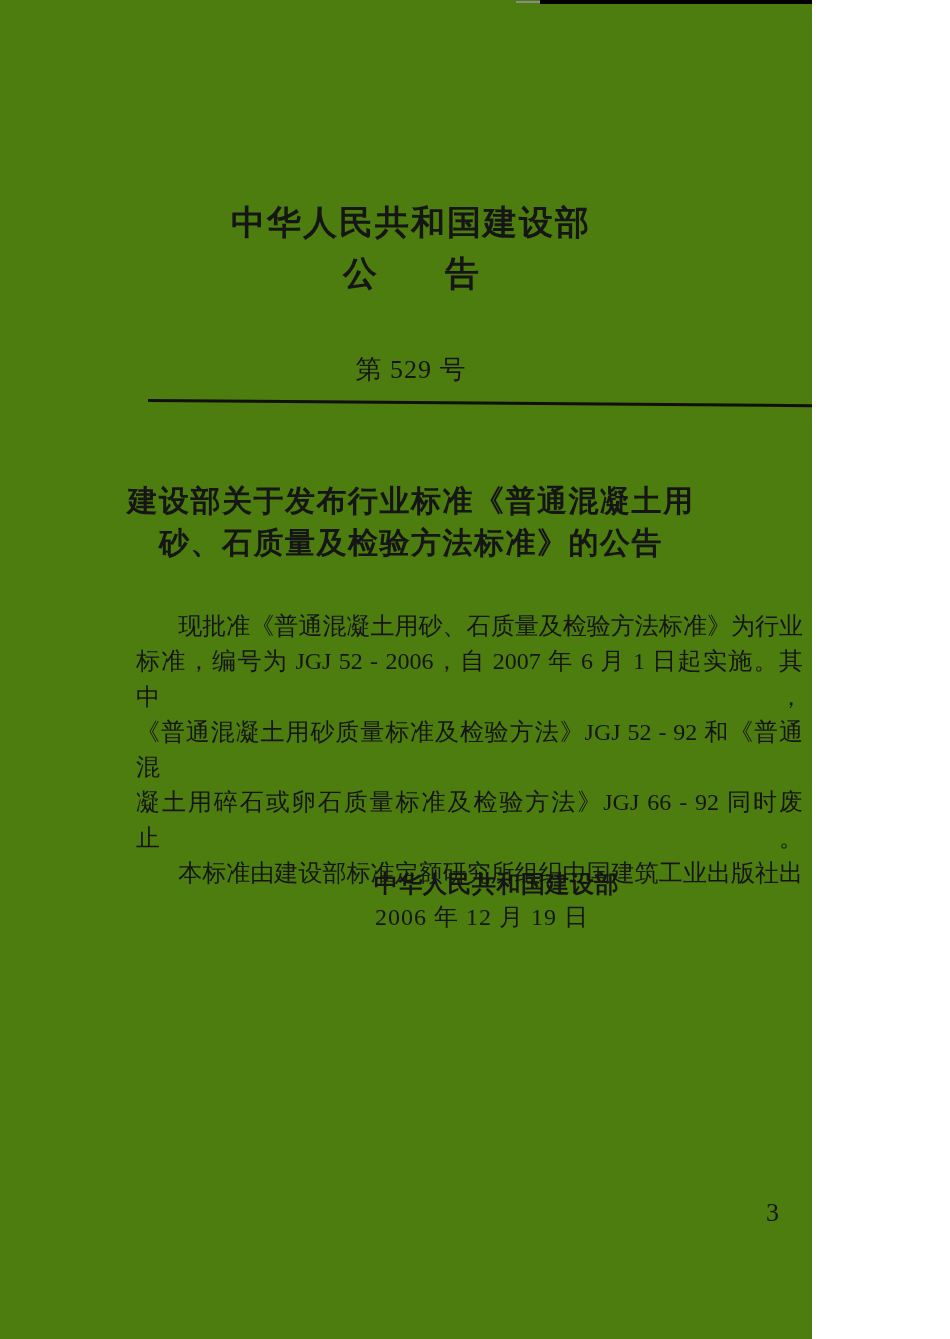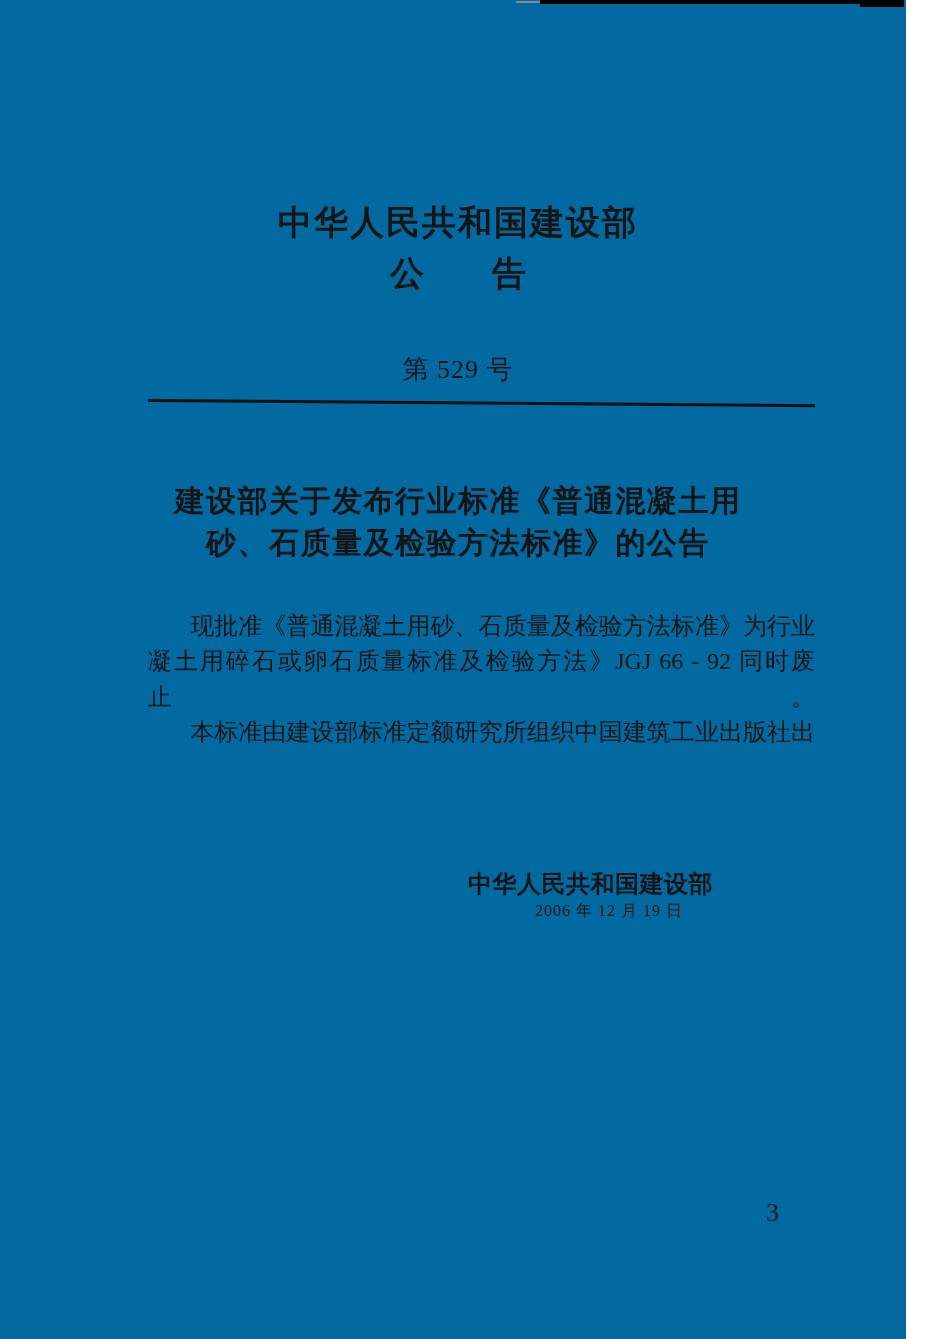--- a/index.html
+++ b/index.html
@@ -1,19 +1,19 @@
 <!DOCTYPE html>
 <html><head>
 <meta charset="utf-8">
 <style>
   html,body { margin:0; padding:0; }
   .page {
     position:relative;
-    width:906px; height:1339px;
-    background:#0369a1;
+    width:812px; height:1339px;
+    background:#4d7c0f;
     color:#151515;
     font-family:"Liberation Serif","DejaVu Serif",serif;
     overflow:hidden;
   }
   
   .scan-mark-main { position:absolute; left:540px; top:0; width:364px; height:4px; background:#000; }
   .scan-mark-blob { position:absolute; left:860px; top:0; width:44px; height:7px; background:#000; }
   .scan-mark-lead { position:absolute; left:516px; top:1px; width:26px; height:2px; background:#8a8a8a; }
 
   .centered { position:absolute; left:0; width:100%; text-align:center; transform:translateX(5px); }
@@ -34,35 +34,35 @@
     position:absolute; left:148px; top:399px;
     width:667px; height:3px; background:#101010;
     transform:rotate(0.45deg); transform-origin:left center;
   }
   .doc-title {
     top:480px;
     font-size:30px; font-weight:bold; letter-spacing:1.5px;
     line-height:42px;
   }
   .body-block {
-    position:absolute; left:148px; top:609px; width:667px;
+    position:absolute; left:136px; top:609px; width:667px;
     font-size:24px; line-height:35.3px;
   }
   .body-line { margin:0; }
   .jfull { text-align:justify; text-align-last:justify; }
   .indent { text-indent:1.76em; }
 
   .signature-org {
     position:absolute; top:868px; right:193px;
     font-family:"Liberation Sans","DejaVu Sans",sans-serif;
     font-size:24px; font-weight:bold; letter-spacing:0.5px;
   }
   .signature-date {
     position:absolute; top:901px; right:223px;
-    font-size:16px; letter-spacing:1px;
+    font-size:24px; letter-spacing:1px;
   }
   .page-number {
     position:absolute; left:766px; top:1198px;
     font-size:26px;
   }
 </style>
 </head>
 <body>
 
 <div class="page">
@@ -79,20 +79,22 @@
 
   <div class="divider-rule"></div>
 
   <div class="centered doc-title">
     <div>建设部关于发布行业标准《普通混凝土用</div>
     <div>砂、石质量及检验方法标准》的公告</div>
   </div>
 
   <div class="body-block">
     <p class="body-line jfull indent">现批准《普通混凝土用砂、石质量及检验方法标准》为行业</p>
+    <p class="body-line jfull">标准，编号为 JGJ 52 - 2006，自 2007 年 6 月 1 日起实施。其中，</p>
+    <p class="body-line jfull">《普通混凝土用砂质量标准及检验方法》JGJ 52 - 92 和《普通混</p>
     <p class="body-line jfull">凝土用碎石或卵石质量标准及检验方法》JGJ 66 - 92 同时废止。</p>
     <p class="body-line jfull indent">本标准由建设部标准定额研究所组织中国建筑工业出版社出</p>
   </div>
 
   <div class="signature-org">中华人民共和国建设部</div>
 
   <div class="signature-date">2006 年 12 月 19 日</div>
 
   <div class="page-number">3</div>
 

